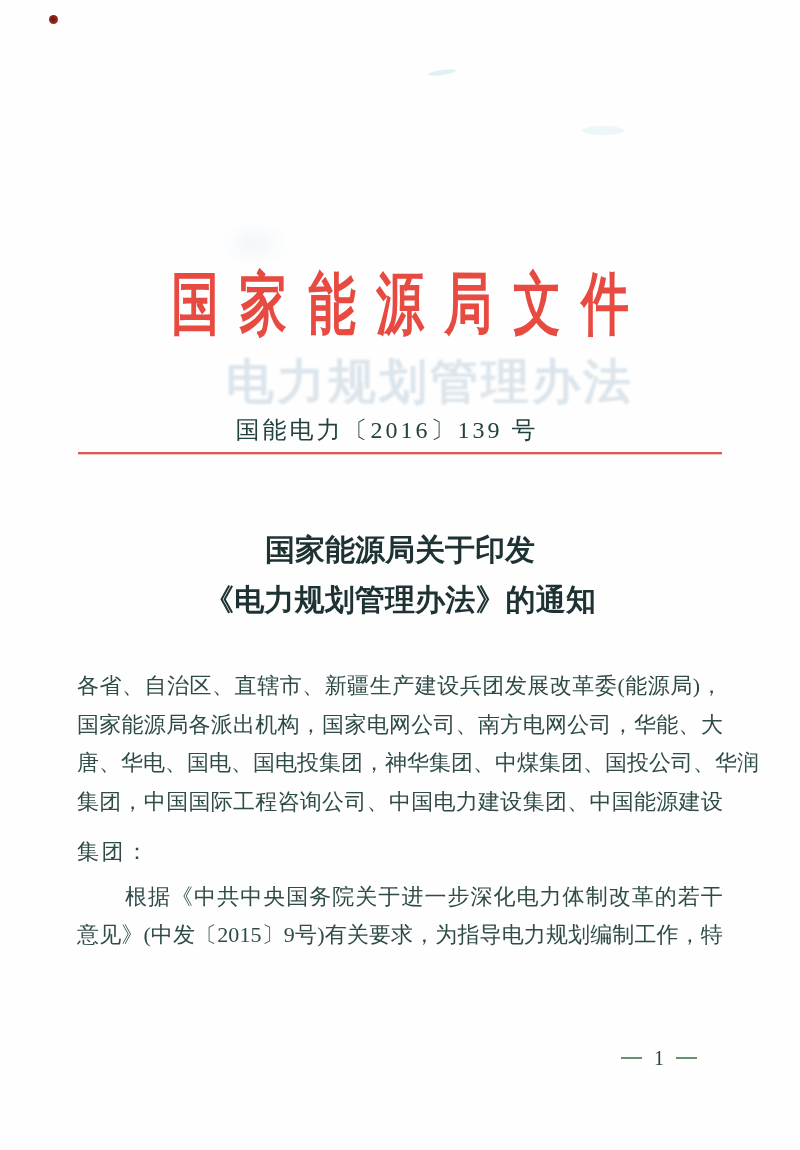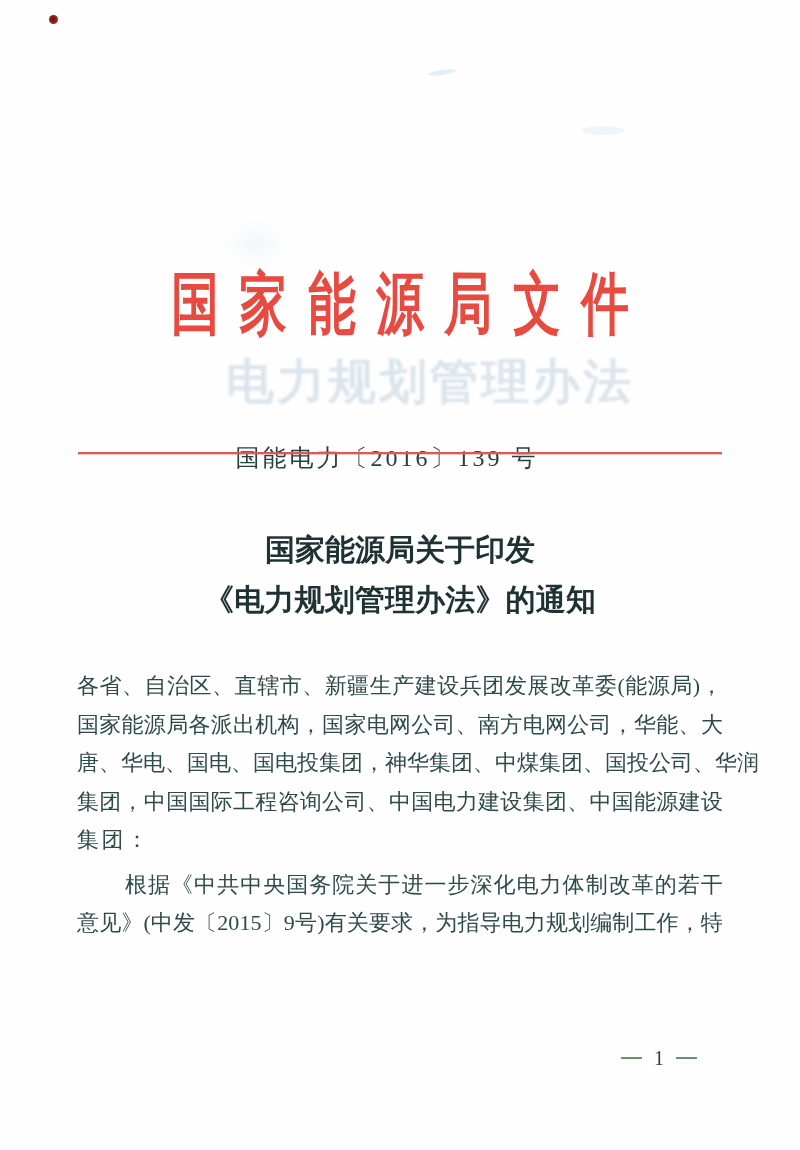--- a/index.html
+++ b/index.html
@@ -43,21 +43,20 @@
 
   
   [data-justify="chars"] {
     display: flex; justify-content: space-between; align-items: center;
   }
 
   .doc-number {
     position: absolute; left: 0; top: 414px; width: 774px;
     text-align: center; font-size: 24px; letter-spacing: 3px;
     color: #234140;
-    margin-top: 28px;
   }
 
   .red-rule {
     position: absolute; left: 78px; top: 452px;
     width: 644px; height: 2px;
     background: #d95b52;
     box-shadow: 0 1px 0 rgba(217,91,82,0.35);
   }
 
   .subject-line {
@@ -65,21 +64,21 @@
     font-size: 30px; font-weight: bold; color: #1e3233;
   }
   .subject-line-1 { left: 265px; top: 531px; width: 270px; }
   .subject-line-2 { left: 204px; top: 581px; width: 392px; }
 
   .body-text {
     position: absolute; left: 77px; top: 667px; width: 646px;
     font-size: 22px; color: #2e4b48;
   }
   .bline { height: 38.5px; }
-  .bline.plain { display: block; line-height: 38.5px; letter-spacing: 2.5px; }
+  .bline.plain { display: block; line-height: 38.5px; letter-spacing: 2.5px; margin-top: 12px; }
   .bline.indent { padding-left: 48px; }
   .para-2 { margin-top: 6px; }
 
   .page-number {
     position: absolute; left: 621px; top: 1048px;
     width: 76px; height: 20px;
     display: flex; justify-content: space-between; align-items: center;
     font-size: 20px; color: #2c3e43;
   }
   .pn-dash { width: 21px; height: 2px; background: #679272; }

